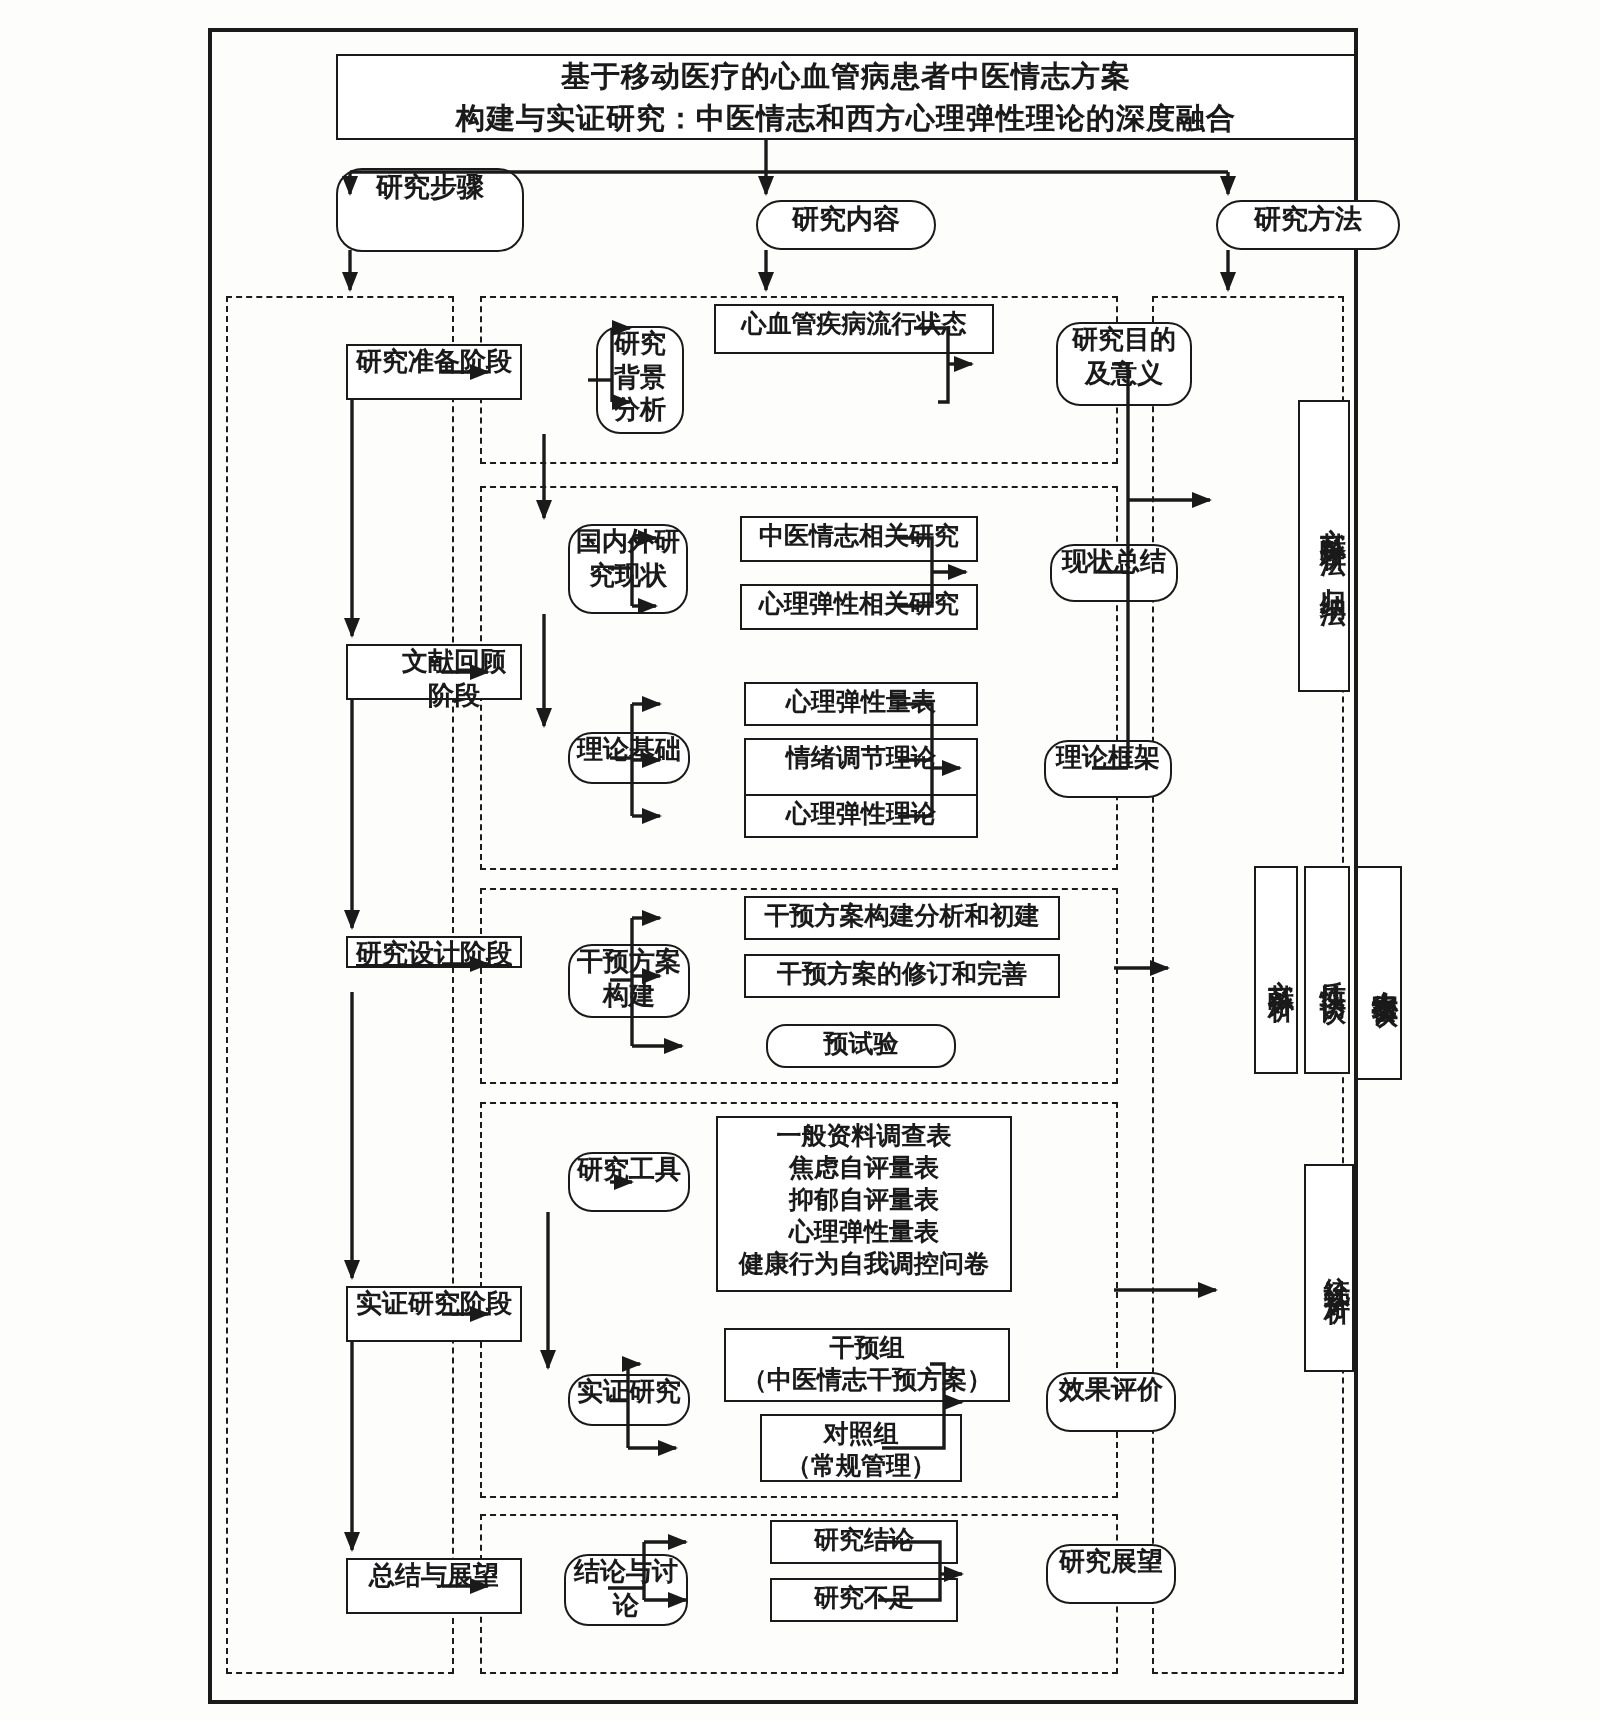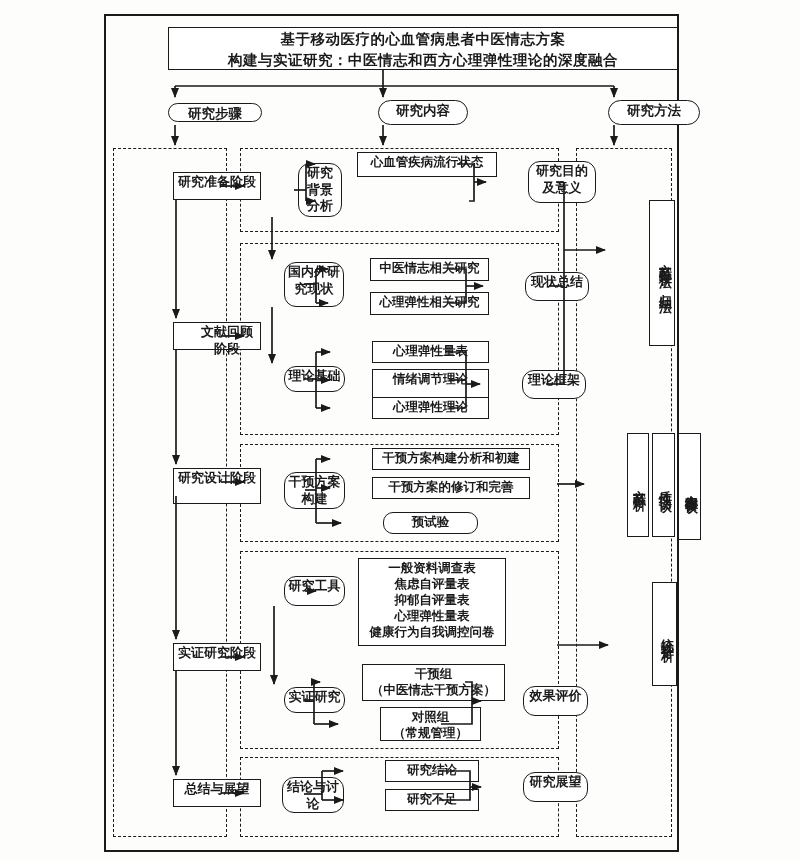--- a/index.html
+++ b/index.html
@@ -26,35 +26,35 @@
 
   <div class="frame" style="left:104px;top:14px;width:571px;height:834px;"></div>
 
   <div class="box title" style="left:128px;top:27px;width:510px;height:43px;">
     <div class="lines">
       <span>基于移动医疗的心血管病患者中医情志方案</span>
       <span>构建与实证研究：中医情志和西方心理弹性理论的深度融合</span>
     </div>
   </div>
 
-  <div class="box pill" style="left:128px;top:103px;width:94px;height:19px;">研究步骤</div>
+  <div class="box pill" style="left:128px;top:84px;width:94px;height:42px;">研究步骤</div>
   <div class="box pill" style="left:338px;top:100px;width:90px;height:25px;">研究内容</div>
   <div class="box pill" style="left:568px;top:100px;width:92px;height:25px;">研究方法</div>
 
   <div class="dashed" style="left:113px;top:148px;width:112px;height:687px;"></div>
   <div class="dashed" style="left:240px;top:148px;width:317px;height:82px;"></div>
   <div class="dashed" style="left:240px;top:243px;width:317px;height:190px;"></div>
   <div class="dashed" style="left:240px;top:444px;width:317px;height:96px;"></div>
   <div class="dashed" style="left:240px;top:551px;width:317px;height:196px;"></div>
   <div class="dashed" style="left:240px;top:757px;width:317px;height:78px;"></div>
   <div class="dashed" style="left:576px;top:148px;width:94px;height:687px;"></div>
 
   <div class="box" style="left:133px;top:172px;width:88px;height:28px;">研究准备阶段</div>
   <div class="box" style="left:133px;top:322px;width:88px;height:28px;padding-left:22px;">文献回顾阶段</div>
-  <div class="box" style="left:133px;top:468px;width:88px;height:36px;">研究设计阶段</div>
+  <div class="box" style="left:133px;top:468px;width:88px;height:16px;text-decoration:underline;">研究设计阶段</div>
   <div class="box" style="left:133px;top:643px;width:88px;height:28px;">实证研究阶段</div>
   <div class="box" style="left:133px;top:779px;width:88px;height:28px;">总结与展望</div>
 
   <div class="box round" style="left:258px;top:163px;width:44px;height:54px;">研究背景分析</div>
   <div class="box small" style="left:317px;top:152px;width:140px;height:25px;">心血管疾病流行状态</div>
   <div class="box round" style="left:488px;top:161px;width:68px;height:42px;">研究目的及意义</div>
 
   <div class="box round" style="left:244px;top:262px;width:60px;height:45px;">国内外研究现状</div>
   <div class="box small" style="left:330px;top:258px;width:119px;height:23px;">中医情志相关研究</div>
   <div class="box small" style="left:330px;top:292px;width:119px;height:23px;">心理弹性相关研究</div>

